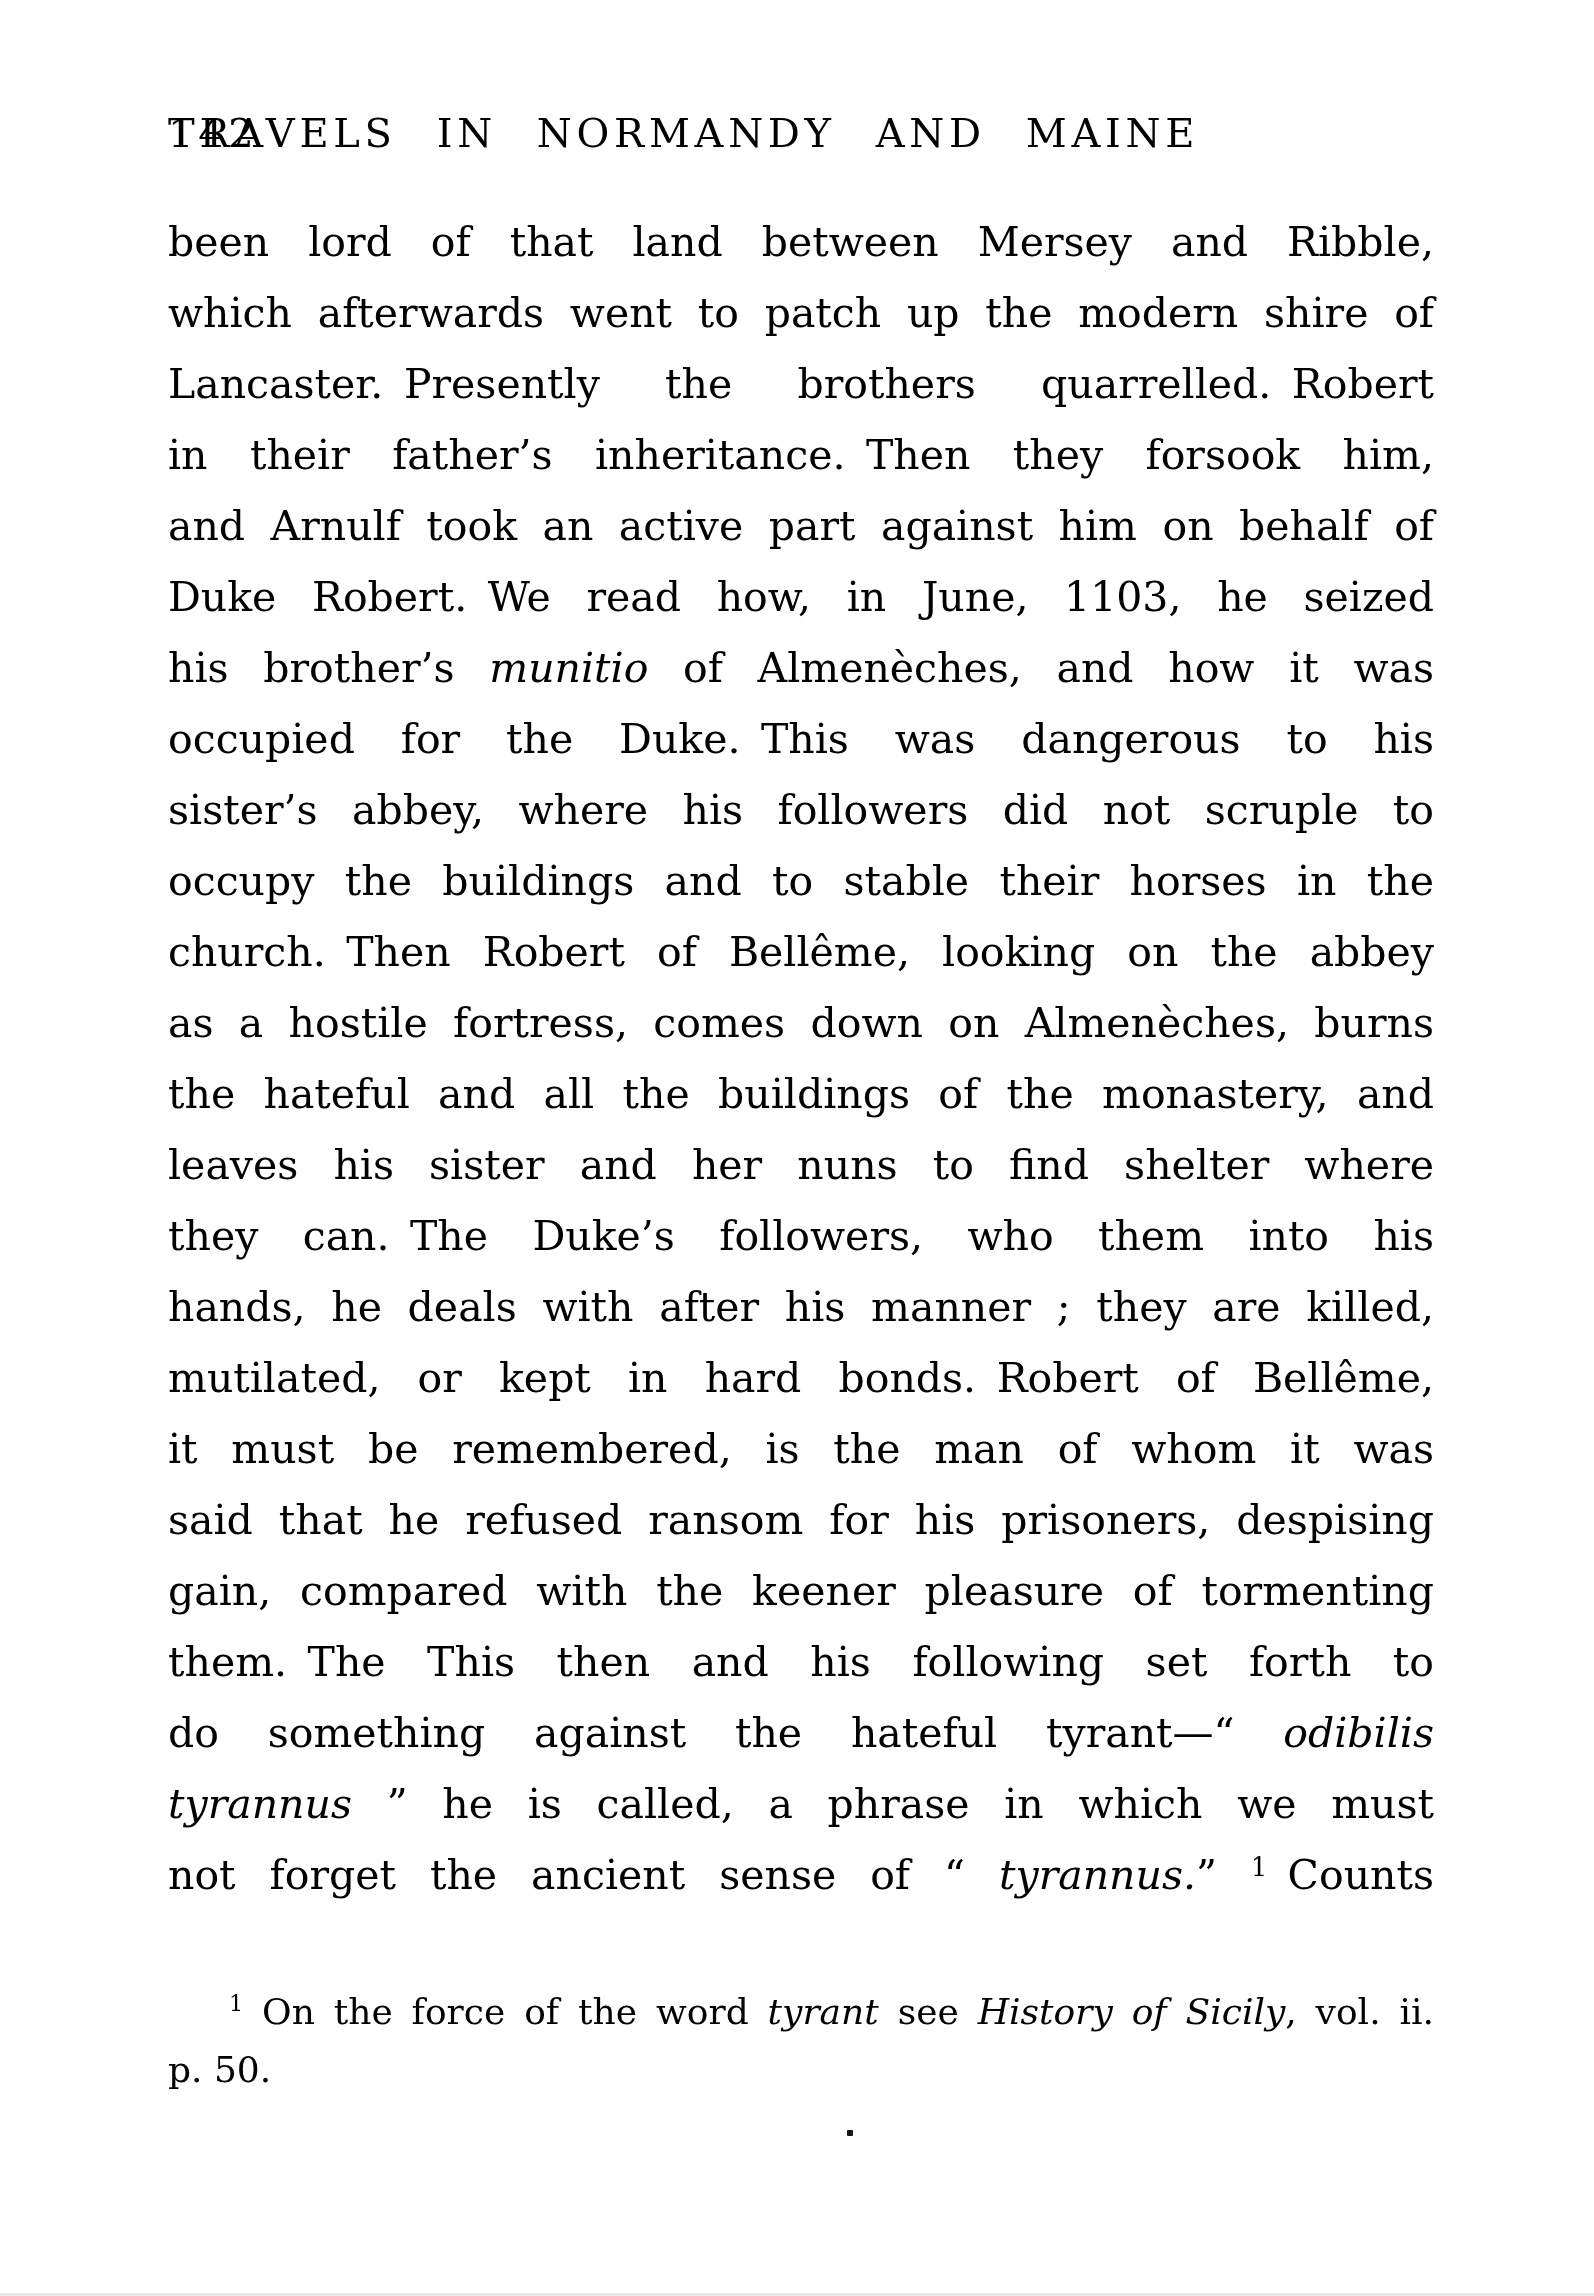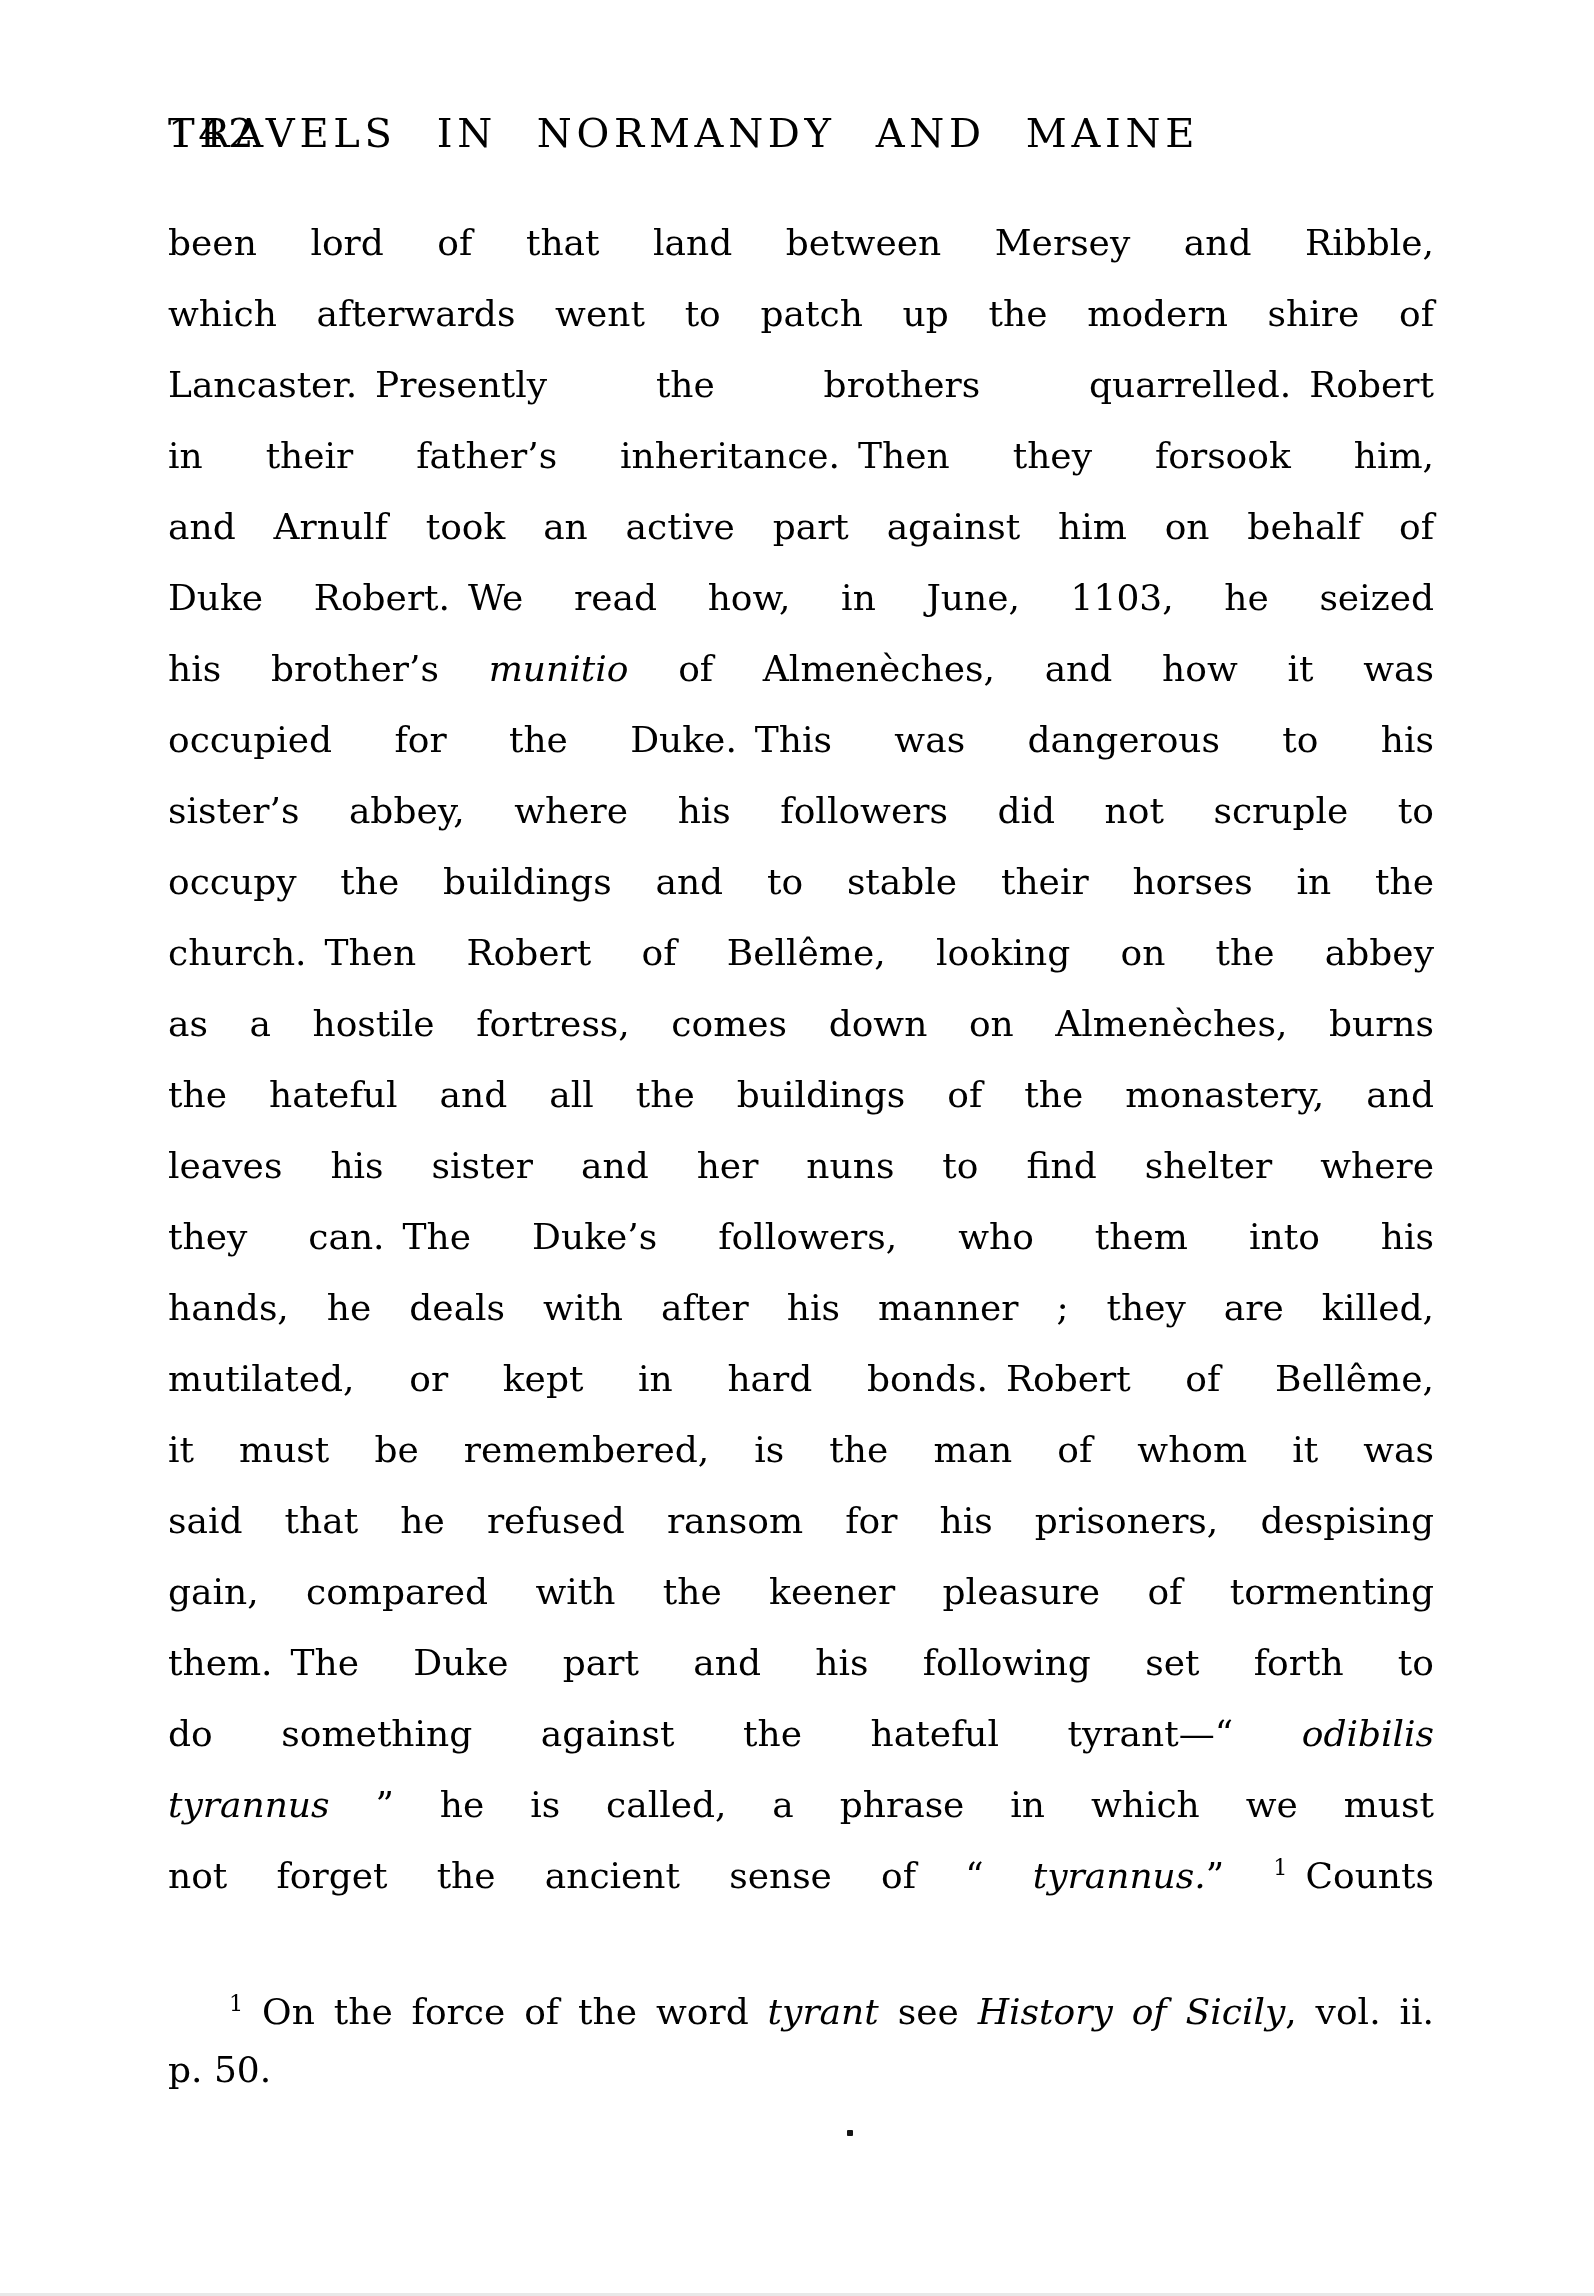--- a/index.html
+++ b/index.html
@@ -38,21 +38,21 @@
     right: 9px;
     text-align: left;
     letter-spacing: 4.7px;
     word-spacing: 22.6px;
   }
   .body-text {
     position: absolute;
     left: 168px;
     top: 207px;
     width: 1266px;
-    font-size: 36px;
+    font-size: 41px;
     line-height: 71px;
   }
   .line {
     height: 71px;
     text-align: justify;
     text-align-last: justify;
   }
   .line sup, .fn-line sup {
     font-size: 62%;
     line-height: 0;
@@ -105,21 +105,21 @@
       <div class="line"><span>church. Then Robert of Bellême, looking on the abbey</span></div>
       <div class="line"><span>as a hostile fortress, comes down on Almenèches, burns</span></div>
       <div class="line"><span>the hateful and all the buildings of the monastery, and</span></div>
       <div class="line"><span>leaves his sister and her nuns to find shelter where</span></div>
       <div class="line"><span>they can. The Duke’s followers, who them into his</span></div>
       <div class="line"><span>hands, he deals with after his manner ; they are killed,</span></div>
       <div class="line"><span>mutilated, or kept in hard bonds. Robert of Bellême,</span></div>
       <div class="line"><span>it must be remembered, is the man of whom it was</span></div>
       <div class="line"><span>said that he refused ransom for his prisoners, despising</span></div>
       <div class="line"><span>gain, compared with the keener pleasure of tormenting</span></div>
-      <div class="line"><span>them. The Duke part and his following set forth to</span></div>
+      <div class="line"><span>them. The This then and his following set forth to</span></div>
       <div class="line"><span>do something against the hateful tyrant—“ </span><span style="font-style: italic;">odibilis</span></div>
       <div class="line"><span style="font-style: italic;">tyrannus</span><span> ” he is called, a phrase in which we must</span></div>
       <div class="line"><span>not forget the ancient sense of “ </span><span style="font-style: italic;">tyrannus.</span><span>” </span><sup>1</sup><span> Counts</span></div>
     </main>
 
   <div class="footnote">
       <div class="fn-line"><sup>1</sup><span> On the force of the word </span><span style="font-style: italic;">tyrant</span><span> see </span><span style="font-style: italic;">History of Sicily</span><span>, vol. ii.</span></div>
       <div class="fn-line"><span>p. 50.</span></div>
     </div>
 

